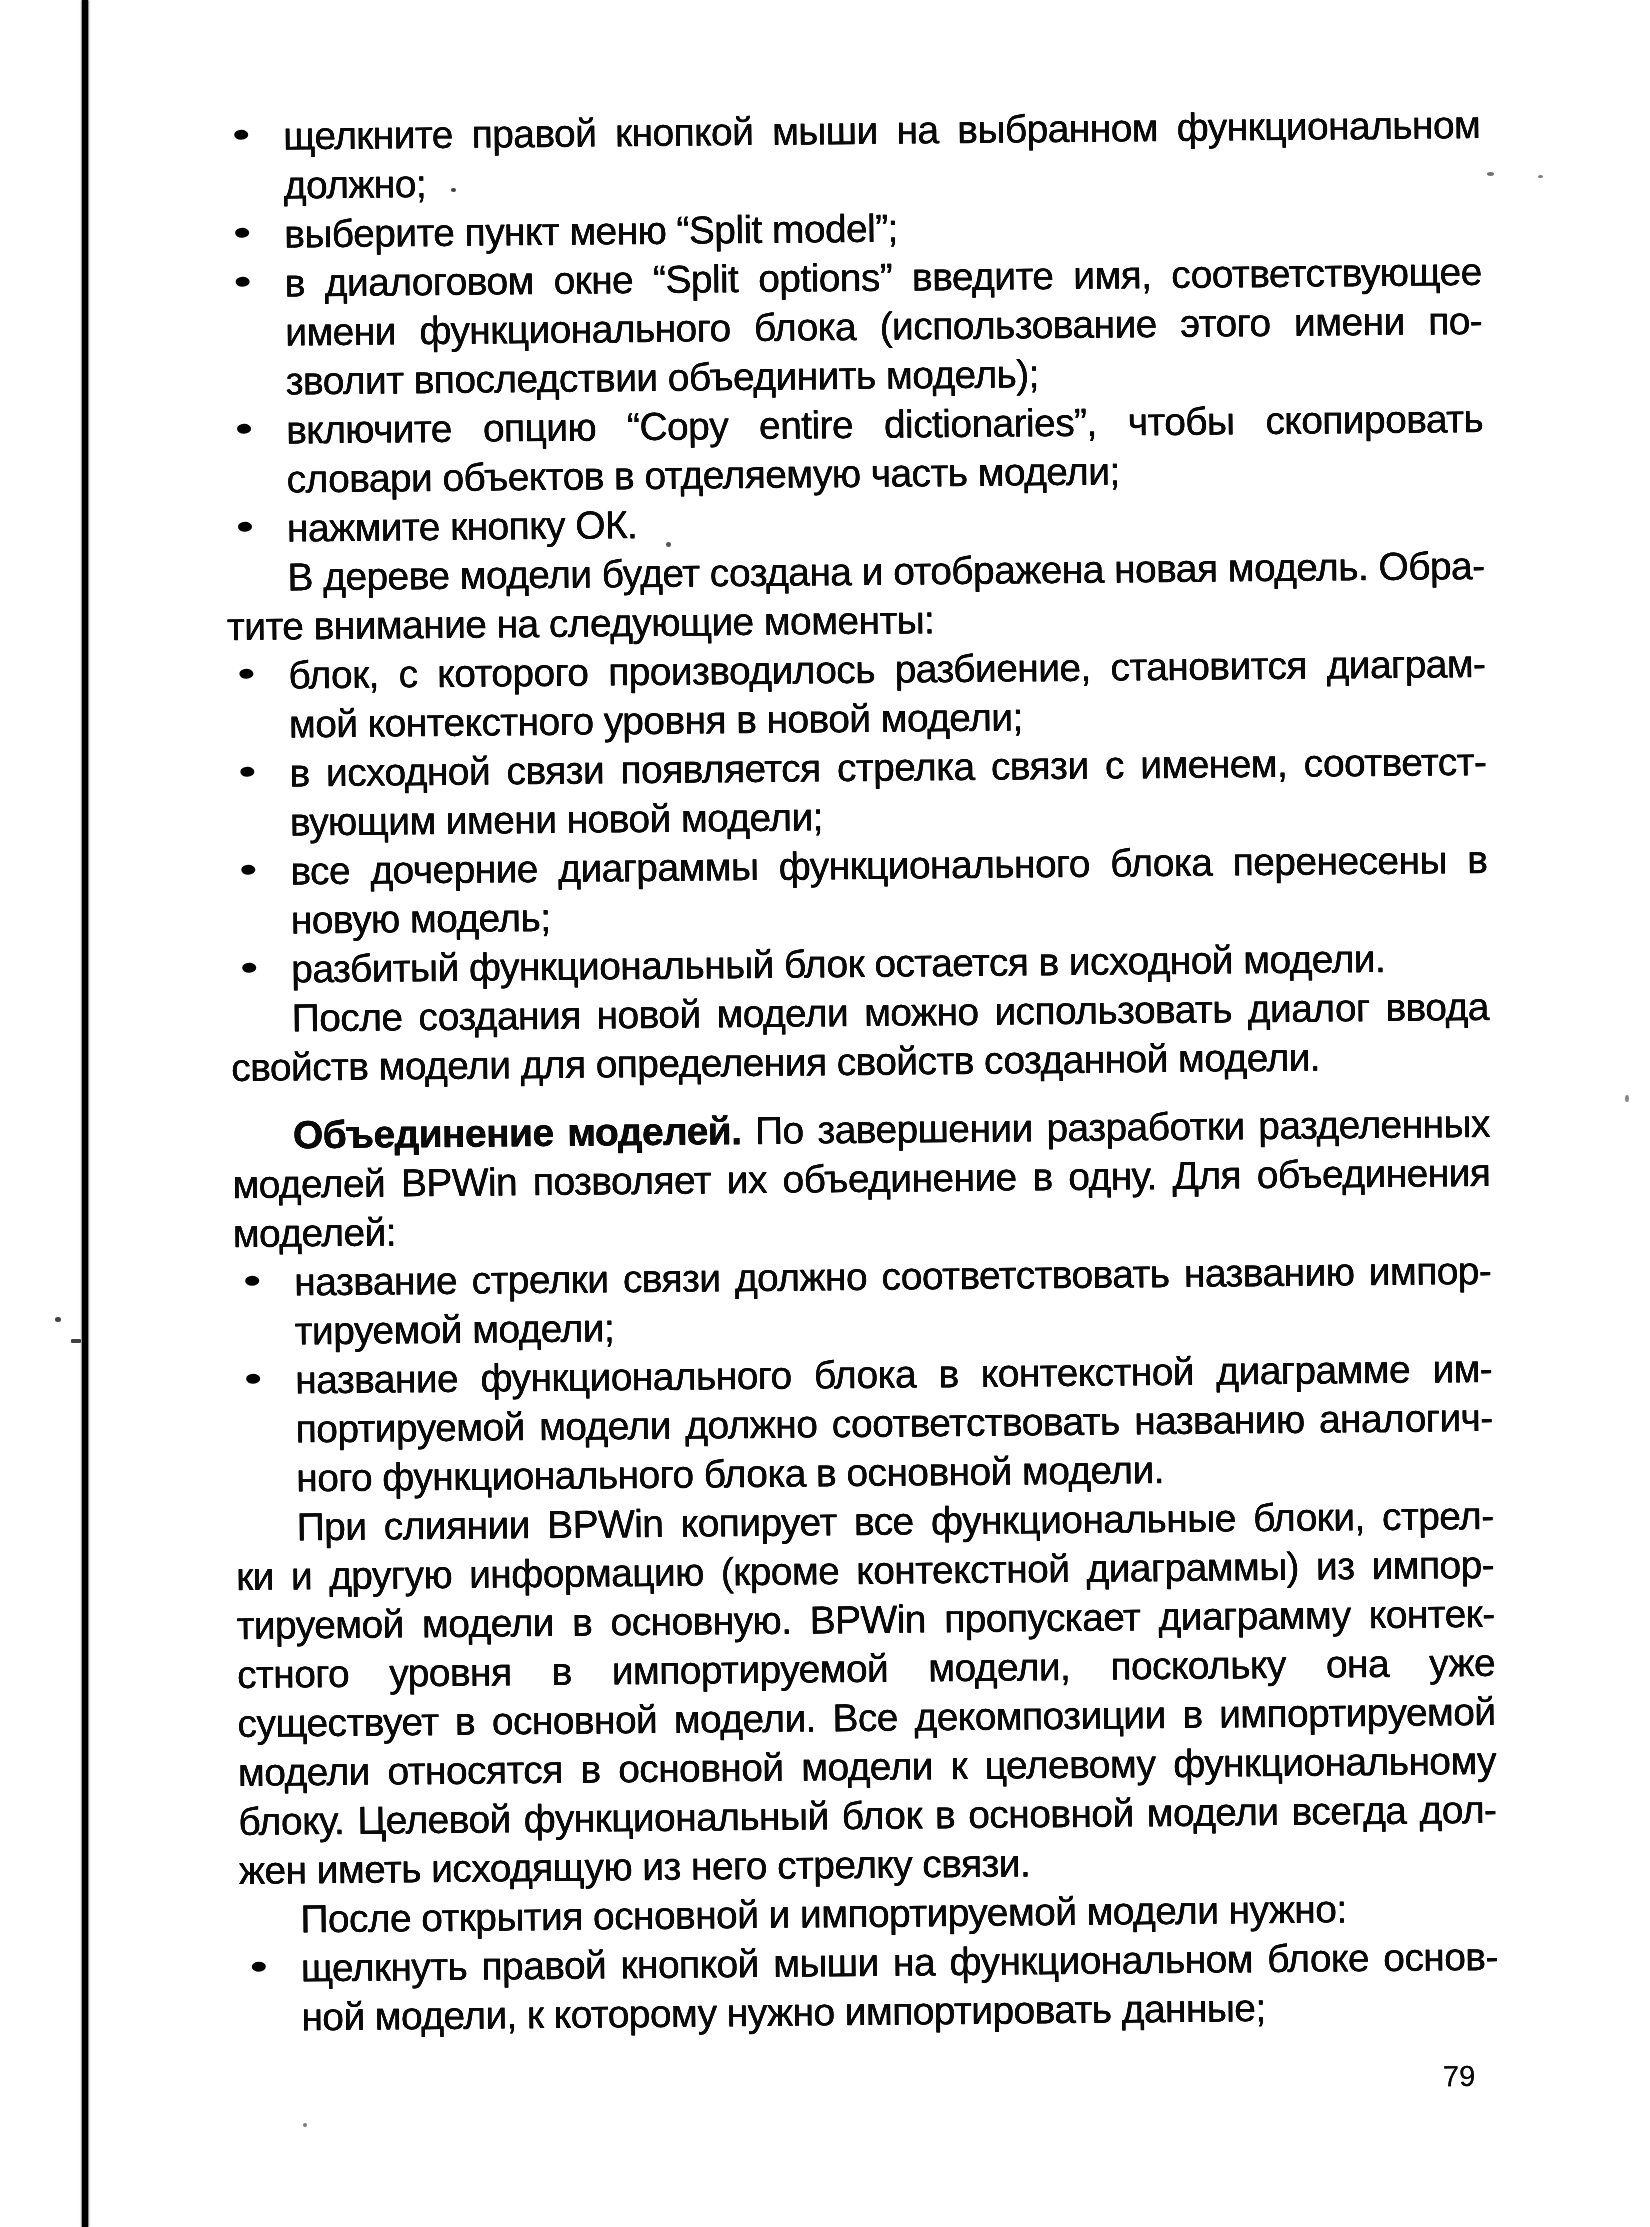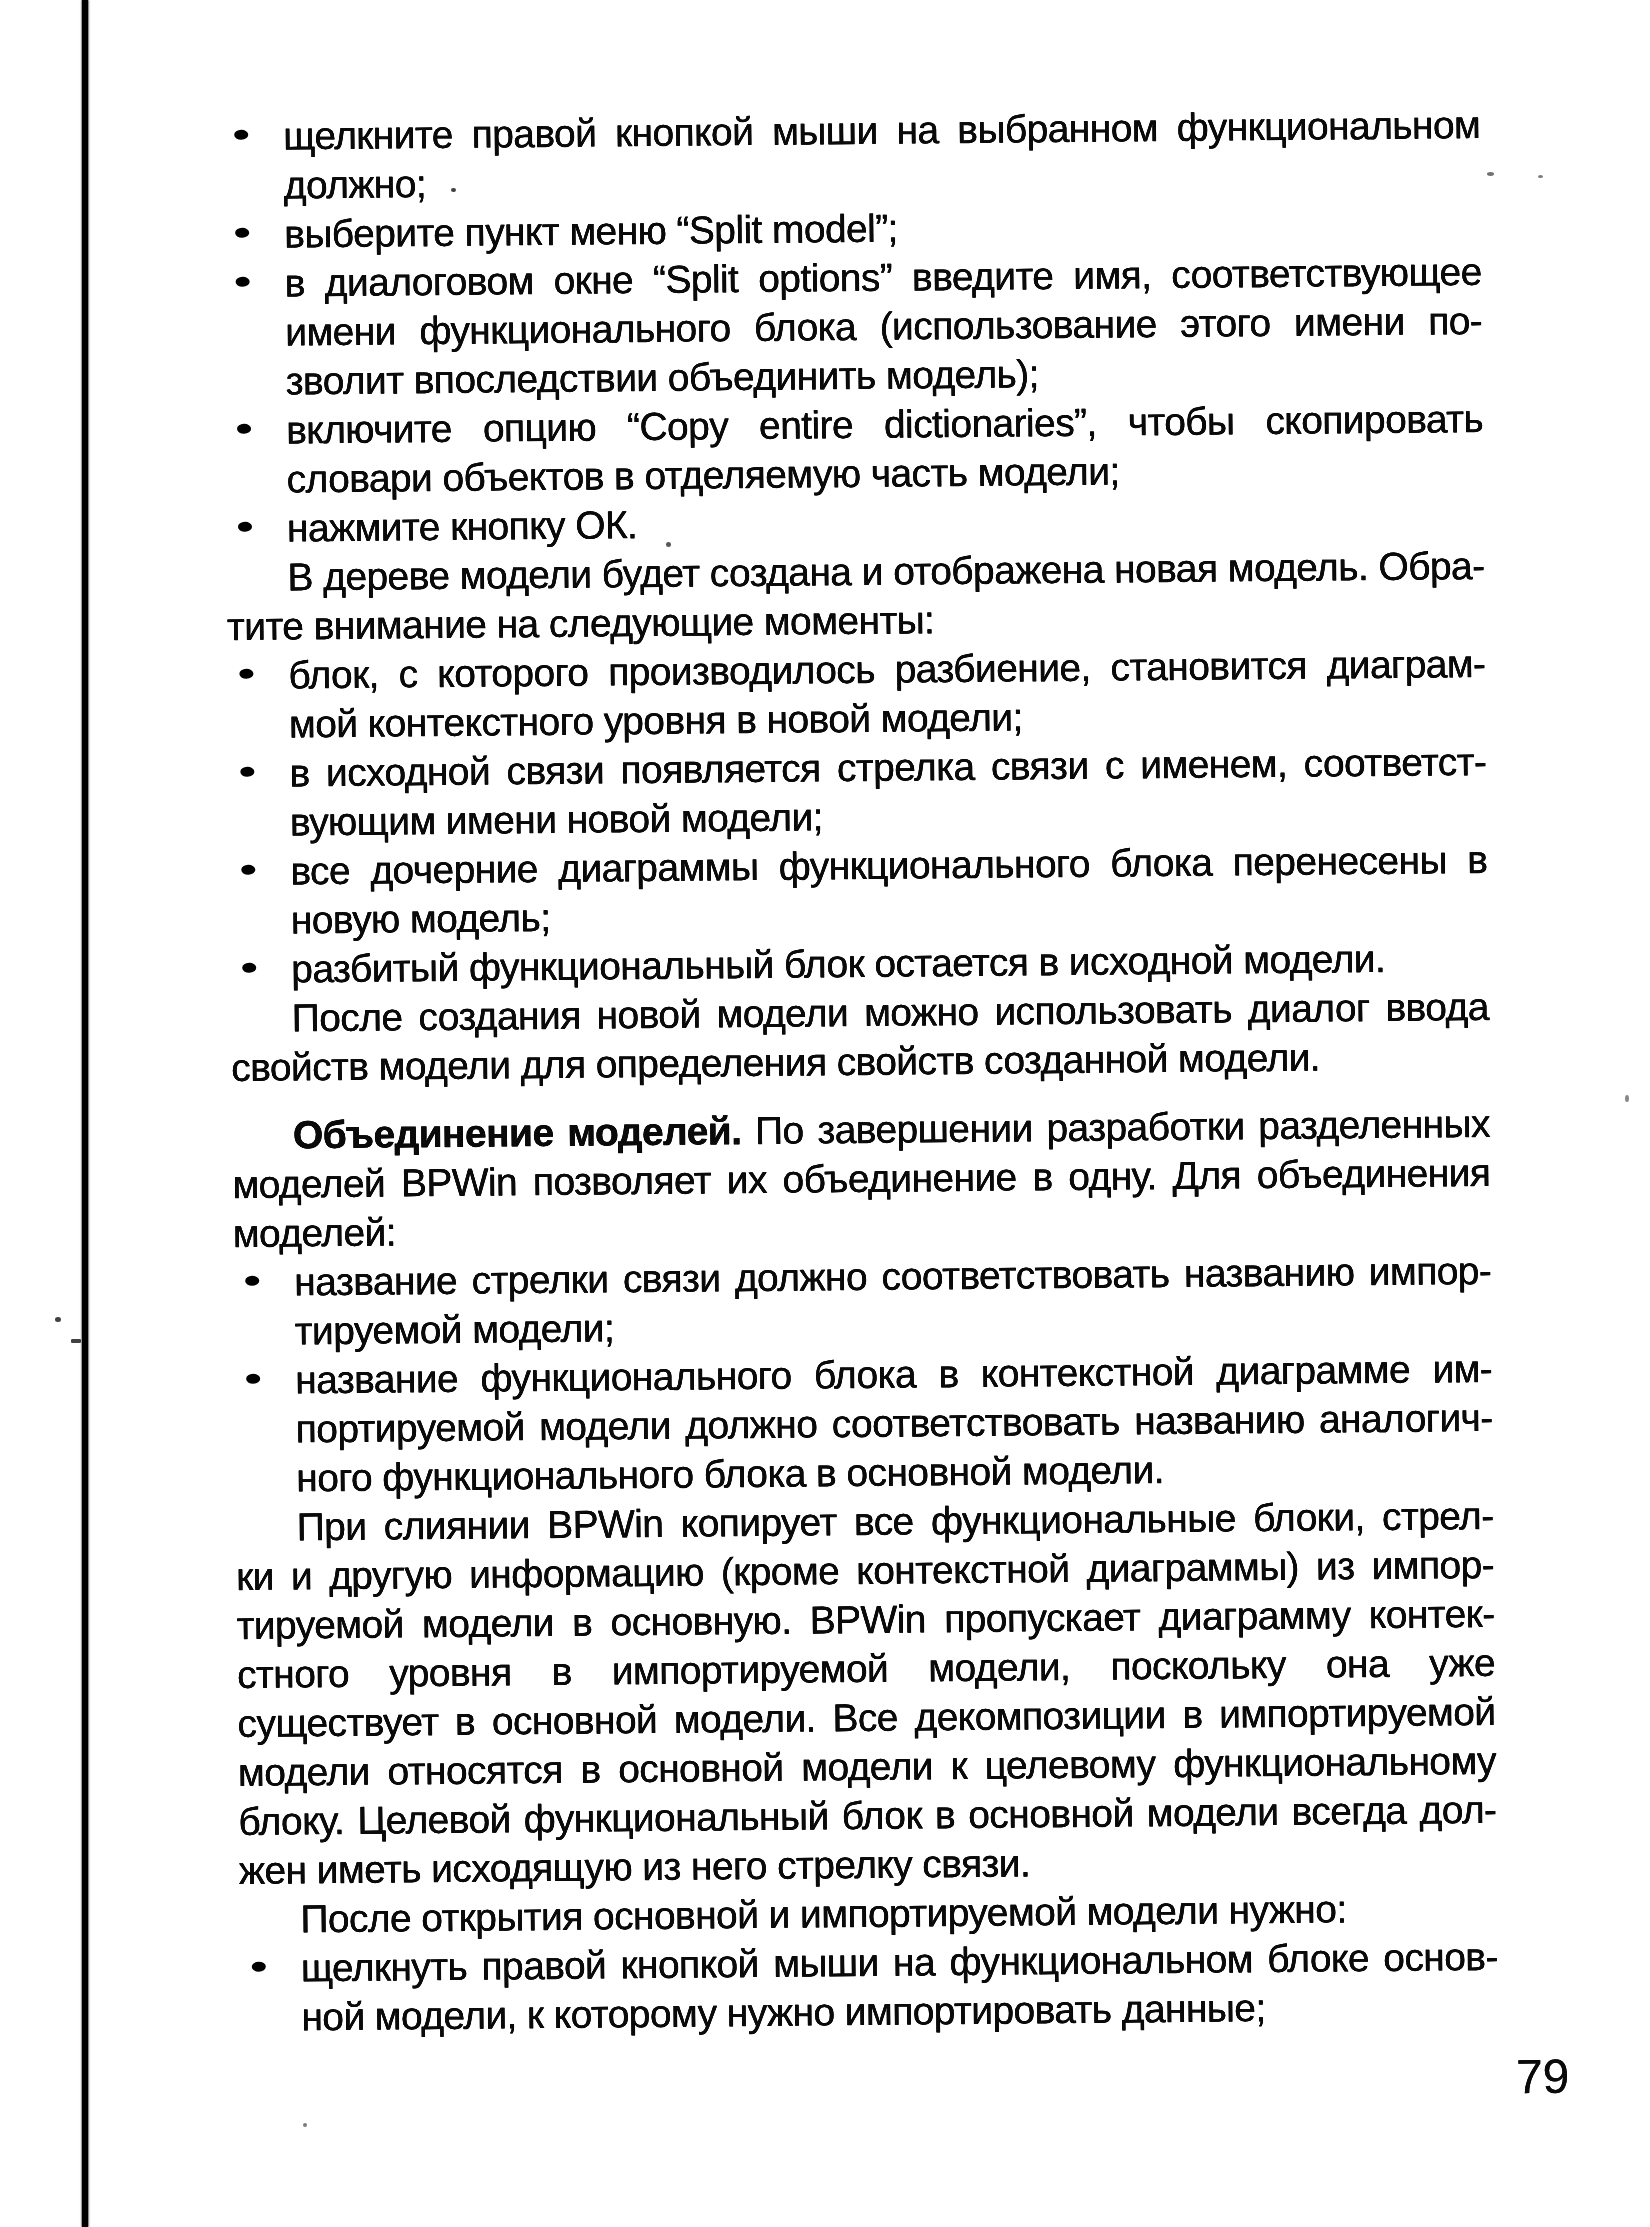--- a/index.html
+++ b/index.html
@@ -32,22 +32,22 @@
   .hang{padding-left:61px;}          
   .ind{text-indent:61px;}            
   .j{text-align:justify;text-align-last:justify;}
   .gap{margin-top:19.3px;}             
   .dot{
     position:absolute;left:11.6px;top:18px;width:14px;height:9.7px;
     background:#000;border-radius:50%;
   }
   b{font-weight:bold;}
   .pagenum{
-    position:absolute;left:1516px;top:2056px;
-    font-size:48px;line-height:41px;
+    position:absolute;left:1443px;top:2056px;
+    font-size:29px;line-height:41px;
     text-shadow:0 0 0.6px #000;
     transform:rotate(-0.55deg);
   }
   
   .speck{position:absolute;background:#111;border-radius:50%;display:block;}
 </style>
 </head>
 <body>
 
 <div class="page">

